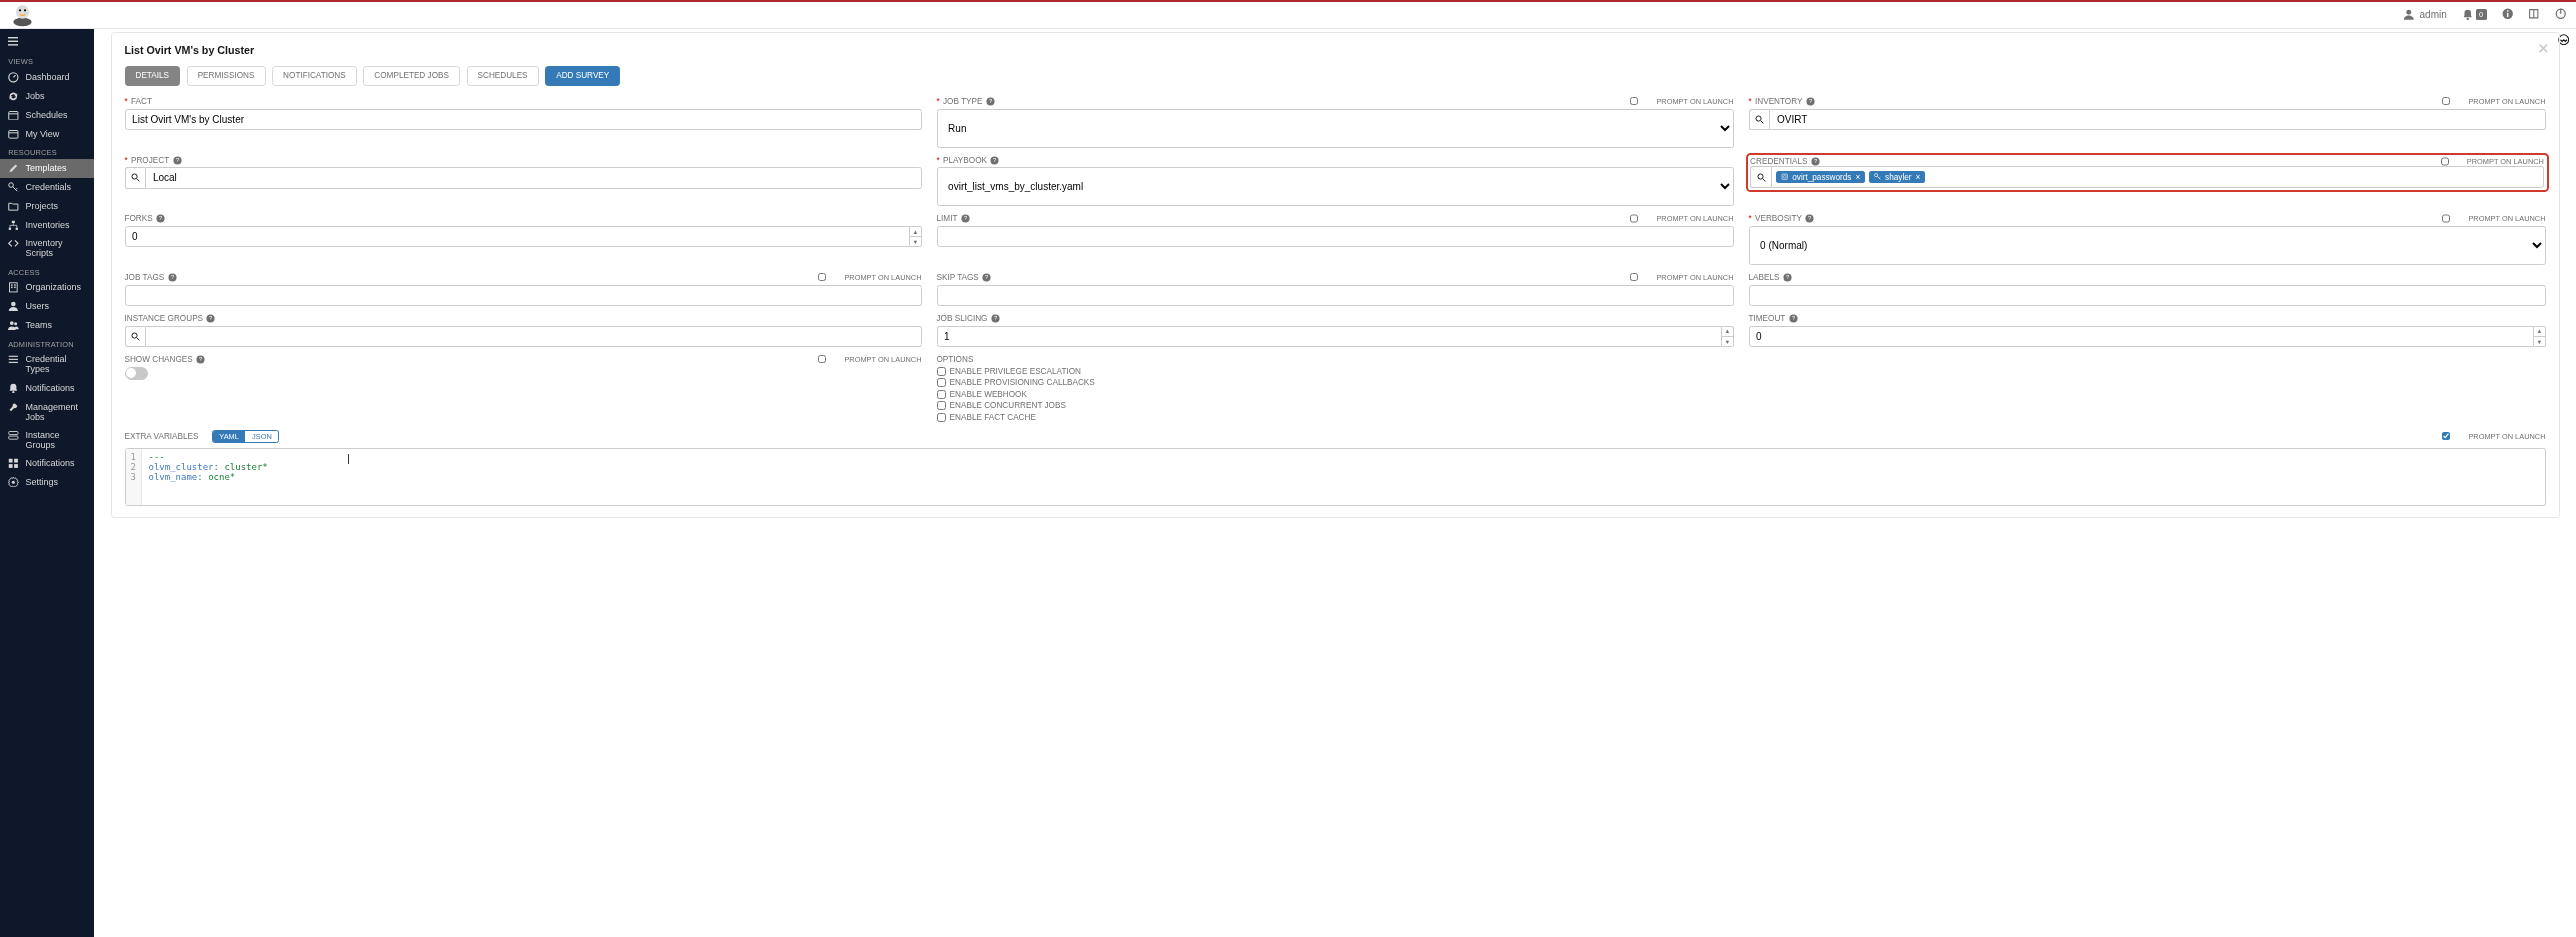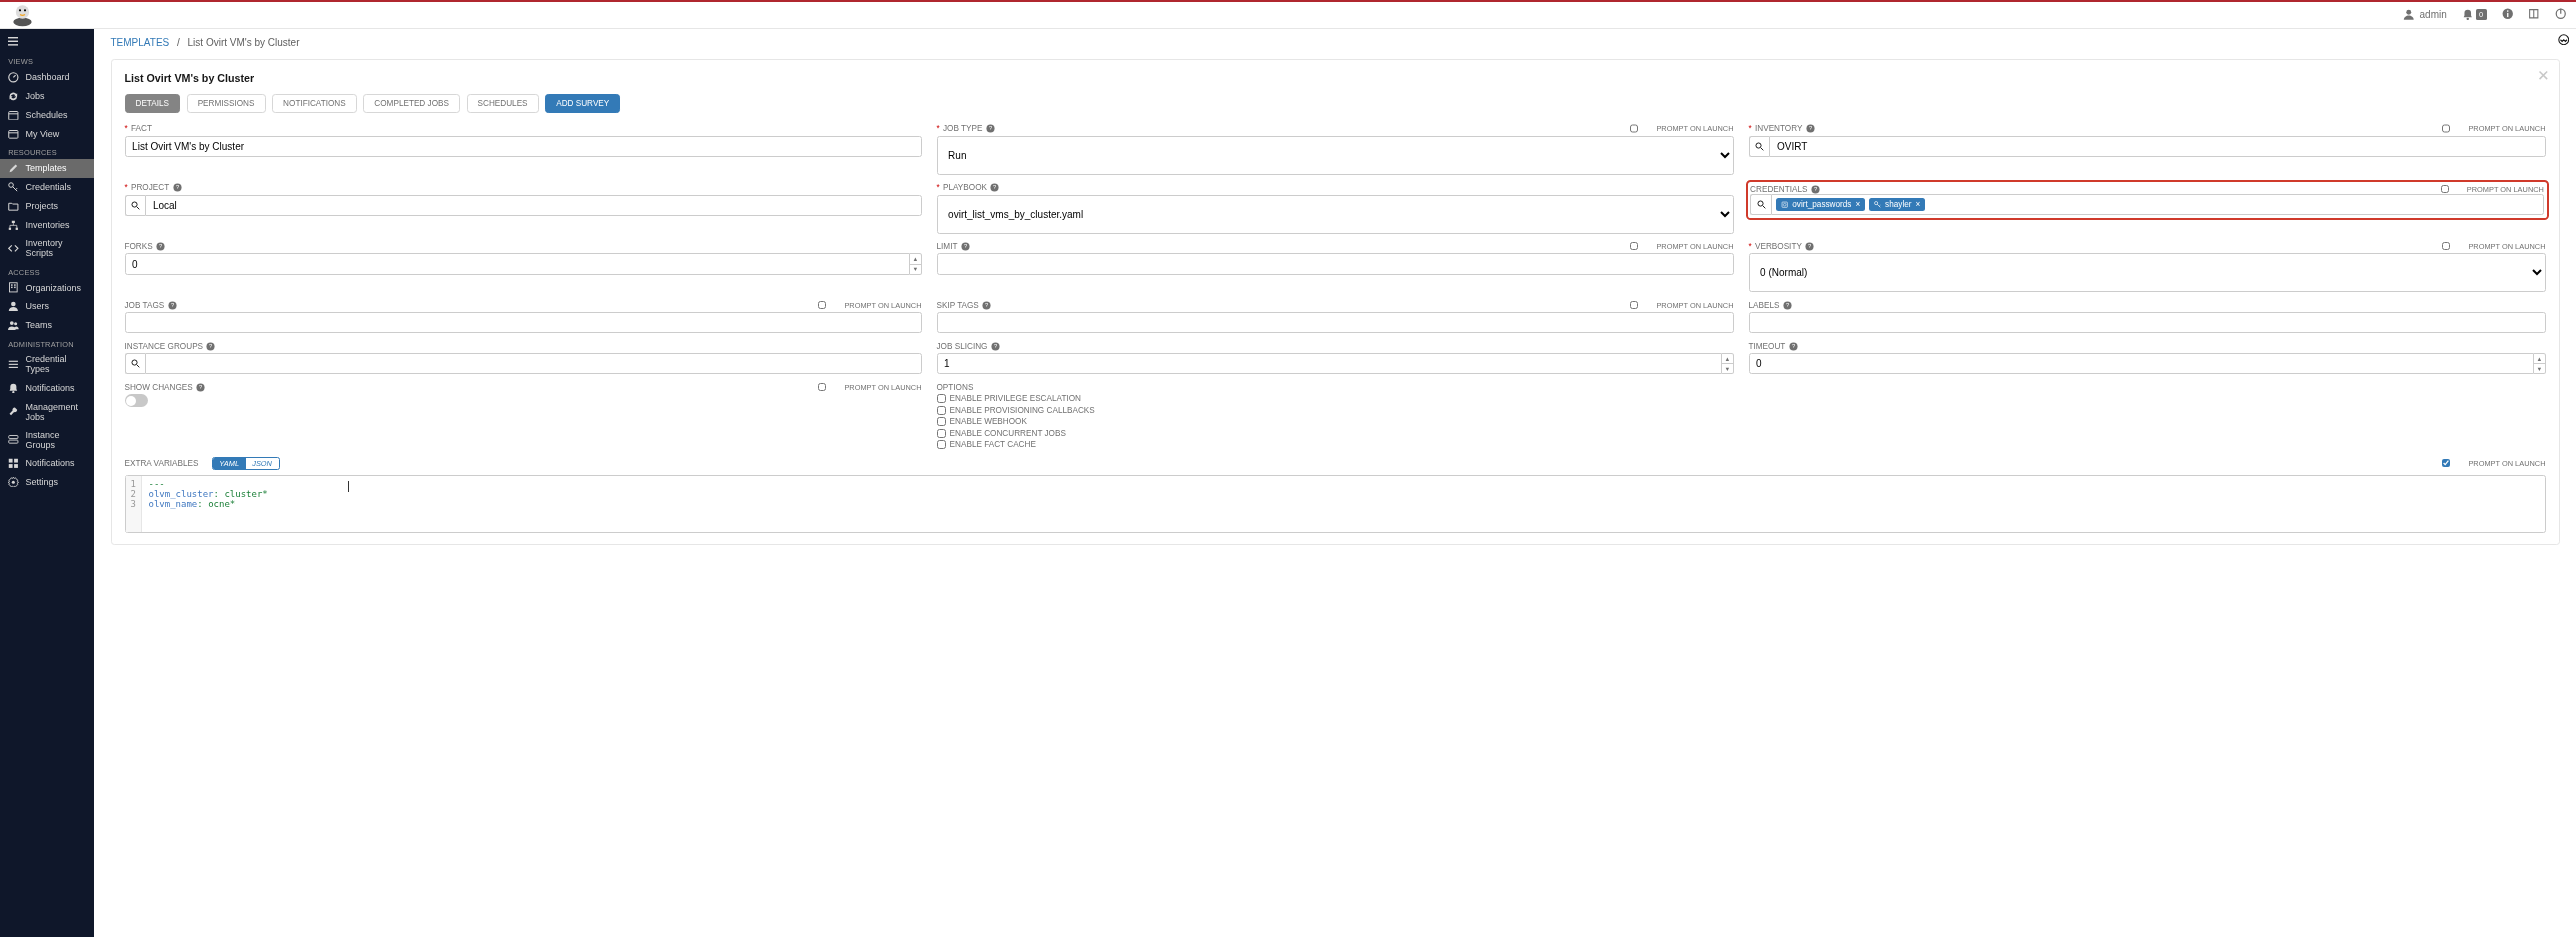--- a/index.html
+++ b/index.html
@@ -10,21 +10,21 @@
 .topbar .spacer { flex: 1; }
 .topbar .util { display: flex; align-items: center; gap: 15px; color: #707070; }
 .topbar .util svg { width: 11.5px; height: 11.5px; fill: #707070; }
 .topbar .user { display: flex; align-items: center; gap: 5px; font-size: 10px; color: #707070; }
 .badge-count { background: #707070; color: #fff; font-size: 7.4px; padding: 0.8px 3.3px; border-radius: 1.6px; }
 .layout { display: flex; min-height: calc(100vh - 29px); }
 .sidebar { width: 94px; background: #0f172a; color: #d7d7d7; padding-top: 5px; font-size: 9px; flex-shrink: 0; }
 .sidebar .ham { padding: 3.3px 8.2px; }
 .sidebar .ham svg { width: 10px; height: 10px; fill: #d7d7d7; }
 .sidebar .section { padding: 5px 8.2px 1.6px; font-size: 7.4px; color: #a0a0a0; letter-spacing: 0.2px; }
-.sidebar a { display: flex; align-items: center; gap: 6.6px; padding: 4.1px 8.2px; color: #d7d7d7; text-decoration: none; cursor: pointer; }
+.sidebar a { display: flex; gap: 6.6px; padding: 4.1px 8.2px; color: #d7d7d7; text-decoration: none; cursor: pointer; }
 .sidebar a.active { background: #6a6a6a; color: #fff; }
 .sidebar a svg { width: 10.7px; height: 10.7px; fill: #d7d7d7; flex-shrink: 0; }
 .main { flex: 1; background: #fff; padding: 0; position: relative; }
 .healthbar { position: absolute; top: 5px; right: 6.6px; }
 .healthbar svg { width: 11.5px; height: 11.5px; fill: #707070; }
 .breadcrumb { padding: 8.2px 16.5px; font-size: 10px; }
 .breadcrumb a { color: #337ab7; text-decoration: none; }
 .breadcrumb .sep { color: #606060; padding: 0 5px; }
 .breadcrumb .cur { color: #606060; }
 .panel { margin: 3.3px 16.5px 16.5px; border: 0.8px solid #e6e6e6; border-radius: 3.3px; padding: 11.5px 13px; position: relative; }
@@ -58,21 +58,21 @@
 .chip .x { cursor: pointer; font-size: 8.2px; }
 .chip svg { width: 7.4px; height: 7.4px; fill: #fff; }
 .highlight-red { outline: 2.5px solid #d03a2b; outline-offset: 1.6px; border-radius: 1.6px; padding: 1.6px; }
 .toggle { width: 23px; height: 13px; background: #c8c8c8; border-radius: 6.6px; position: relative; cursor: pointer; }
 .toggle::after { content: ""; position: absolute; width: 10px; height: 10px; background: #fff; border-radius: 50%; top: 1.6px; left: 1.6px; }
 .opts { display: flex; flex-direction: column; gap: 2.5px; font-size: 8.2px; color: #707070; }
 .opts .opt { display: flex; align-items: center; gap: 4.1px; }
 .opts .opt input { width: 9px; height: 9px; }
 .extra-row { grid-column: 1 / -1; }
 .extra-head { display: flex; align-items: center; gap: 6.6px; font-size: 8.2px; color: #707070; }
-.pill-group { display: flex; border: 0.8px solid #337ab7; border-radius: 2.5px; overflow: hidden; font-size: 7.4px; font-style: italic; }
+.pill-group { display: flex; border: 0.8px solid #337ab7; border-radius: 2.5px; overflow: hidden; font-size: 7.4px; }
 .pill-group span { padding: 0.8px 6.6px; cursor: pointer; }
 .pill-group .on { background: #337ab7; color: #fff; }
 .pill-group .off { color: #337ab7; }
 .extra-head .prompt { margin-left: auto; }
 .extra-head .prompt input:checked { accent-color: #337ab7; }
 .code-editor { border: 0.8px solid #ccc; border-radius: 2.5px; margin-top: 5px; display: flex; font-family: Menlo, Consolas, monospace; font-size: 9px; min-height: 58px; }
 .code-editor .gutter { background: #f7f7f7; border-right: 0.8px solid #e6e6e6; padding: 3.3px 5px; text-align: right; color: #999; }
 .code-editor .code { padding: 3.3px 6.6px; white-space: pre; color: #1a7f37; position: relative; flex: 1; }
 .code-editor .code .cursor { position: absolute; border-left: 0.8px solid #333; height: 10.7px; }
 .hl-k { color: #4078c0; }
@@ -355,25 +355,20 @@
           <use href="#i-cog"></use>
         </svg>
         <span>Settings</span>
       </a>
   </nav>
 
   <main class="main">
     <div class="healthbar"><svg viewBox="0 0 14 14">
           <use href="#i-heart"></use>
         </svg></div>
-    <div class="breadcrumb">
-      <a>TEMPLATES</a>
-      <span class="sep">/</span>
-      <span class="cur">List Ovirt VM's by Cluster</span>
-    </div>
 
     <div class="panel">
       <span class="panel-close"><svg viewBox="0 0 14 14" width="10.7" height="10.7">
             <use href="#i-x"></use>
           </svg></span>
       <div class="panel-title">List Ovirt VM's by Cluster</div>
 
       <div class="tabs">
         <button class="tab active">DETAILS</button>
         <button class="tab">PERMISSIONS</button>

